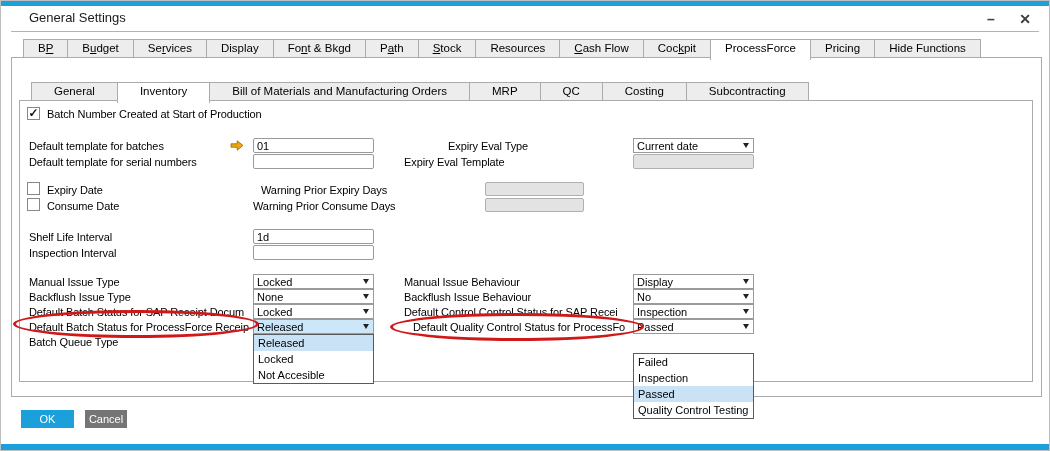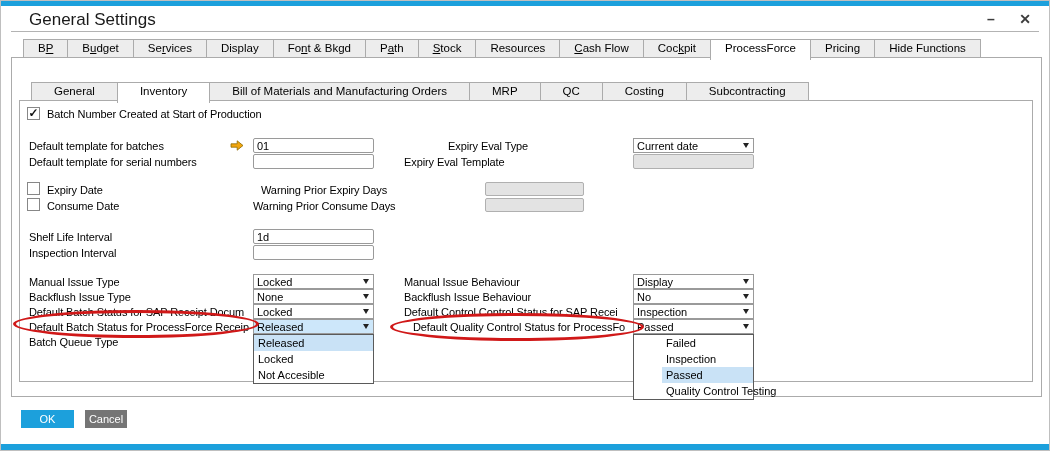--- a/index.html
+++ b/index.html
@@ -7,21 +7,21 @@
   .window {
     position:relative; width:1050px; height:451px;
     background:#fff; border:1px solid #BFBFBF;
     font-family:"Liberation Sans", sans-serif; color:#000;
     overflow:hidden;
   }
   .accent-bar { position:absolute; left:0; right:0; height:5px; z-index:4; }
   .accent-top { top:0; }
   .accent-bottom { bottom:0; height:6px; }
 
-  .window-title { position:absolute; left:28px; top:9px; font-size:17px; color:#1a1a1a; }
+  .window-title { position:absolute; left:28px; top:9px; font-size:13px; color:#1a1a1a; }
   .win-ctl { position:absolute; top:8px; width:20px; height:20px; text-align:center;
              font-size:14px; font-weight:bold; color:#3c3c3c; cursor:default; line-height:20px; }
   .ctl-min { left:980px; }
   .ctl-close { left:1014px; }
   .title-sep { position:absolute; left:10px; right:10px; top:30px; border-top:1px solid #B3B3B3; }
 
   .panel { position:absolute; background:#fff; border:1px solid #ABABAB; }
   .outer-panel { left:10px; top:56px; width:1031px; height:340px; z-index:0; }
   .inner-panel { left:18px; top:99px; width:1014px; height:282px; z-index:0; }
 
@@ -56,21 +56,21 @@
               border-top:5px solid #222; margin-right:4px; }
   .cmb.hl { background:#CDE7FA; }
 
   .col1 { left:252px; } .col2 { left:632px; }
 
   .list { position:absolute; width:121px; background:#fff; border:1px solid #5A5A5A; z-index:5; }
   .list .list-item { height:16px; line-height:16px; font-size:11px; padding-left:4px;
                      white-space:nowrap; cursor:default; }
   .list .list-item.selected { background:#C9E2F6; }
   .list1 { left:252px; top:333px; }
-  .list2 { left:632px; top:333px;padding-left:28px; }
+  .list2 { left:632px; top:352px; }
 
   .annot { position:absolute; border:3px solid #D01818; border-radius:50%; z-index:6;
            background:transparent; pointer-events:none; }
   .annot1 { left:12px; top:309px; width:246px; height:28px; }
   .annot2 { left:389px; top:312px; width:254px; height:28px; }
 
   .btn { position:absolute; top:409px; height:18px; border:none; color:#fff; font-size:11px;
          font-family:"Liberation Sans", sans-serif; text-align:center; line-height:18px; cursor:default; }
   .btn-ok { left:20px; width:53px; }
   .btn-cancel { left:84px; width:42px; }

